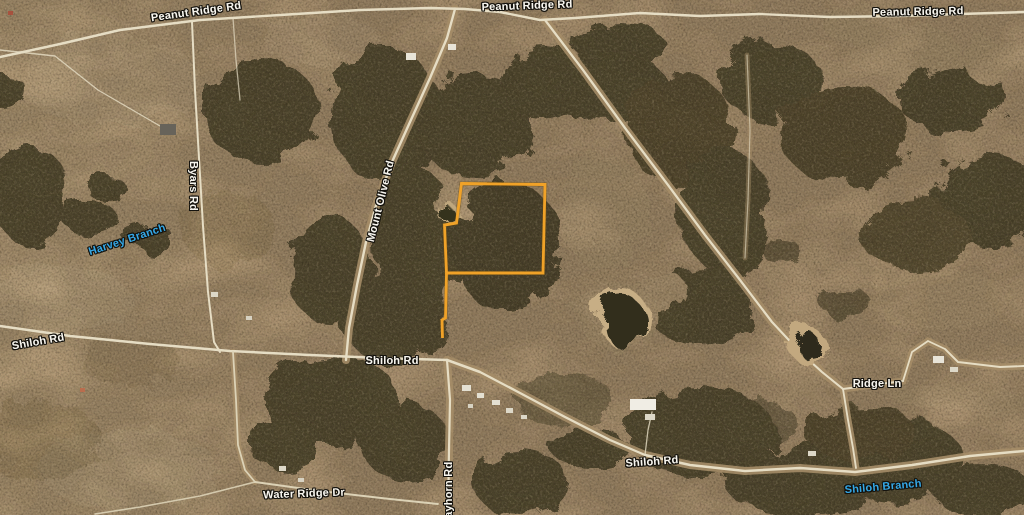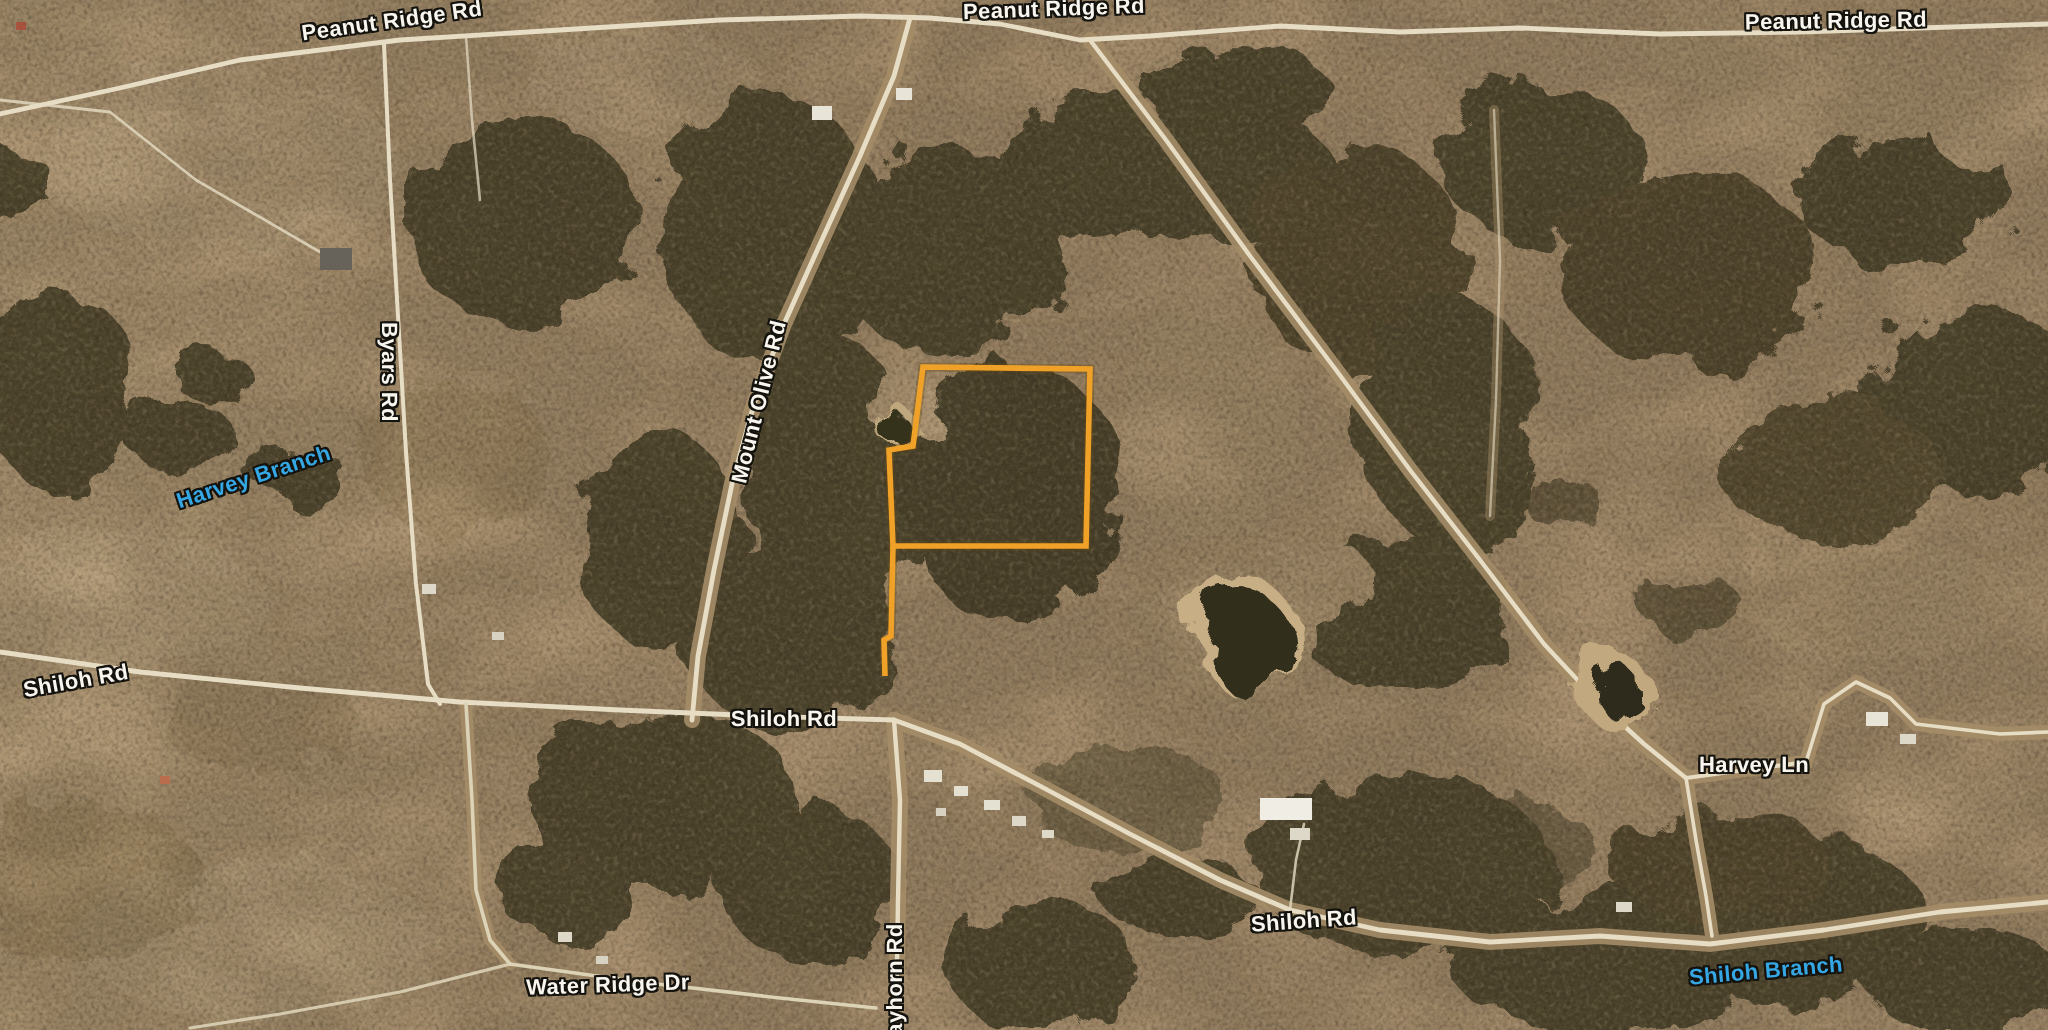--- a/index.html
+++ b/index.html
@@ -196,20 +196,20 @@
   </svg>
 
   <div class="lbl" style="left:196px;top:11px;--r:-8deg">Peanut Ridge Rd</div>
   <div class="lbl" style="left:527px;top:5px;--r:-2deg">Peanut Ridge Rd</div>
   <div class="lbl" style="left:918px;top:11px;--r:-1deg">Peanut Ridge Rd</div>
   <div class="lbl" style="left:194px;top:186px;--r:90deg">Byars Rd</div>
   <div class="lbl" style="left:380px;top:201px;--r:-76deg">Mount Olive Rd</div>
   <div class="lbl" style="left:38px;top:341px;--r:-10deg">Shiloh Rd</div>
   <div class="lbl" style="left:392px;top:360px">Shiloh Rd</div>
   <div class="lbl" style="left:652px;top:461px;--r:-4deg">Shiloh Rd</div>
-  <div class="lbl" style="left:877px;top:383px">Harvey Ln</div>
+  <div class="lbl" style="left:877px;top:383px">Ridge Ln</div>
   <div class="lbl" style="left:304px;top:493px;--r:-2deg">Water Ridge Dr</div>
   <div class="lbl" style="left:448px;top:492px;--r:-90deg">rayhorn Rd</div>
 
   <div class="lbl water" style="left:127px;top:239px;--r:-18deg">Harvey Branch</div>
   <div class="lbl water" style="left:883px;top:486px;--r:-5deg">Shiloh Branch</div>
 
 </div>
 
 </body></html>

